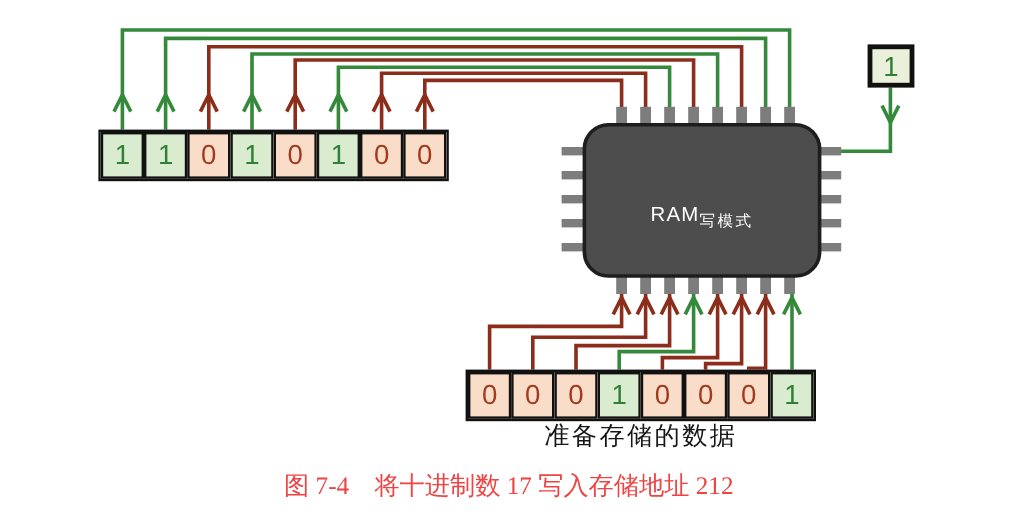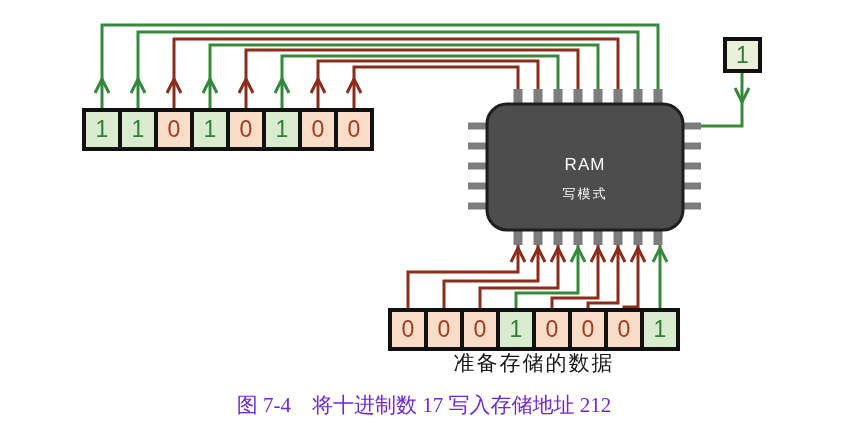--- a/index.html
+++ b/index.html
@@ -28,36 +28,36 @@
   }
   .cell.v1{background:var(--fill1); color:var(--dgreen);}
   .cell.v0{background:var(--fill0); color:var(--dred);}
 
   .row-label{
     position:absolute; text-align:center; color:#161616;
     font-size:21px; letter-spacing:2px; white-space:nowrap;
   }
   .chip-label{
     position:absolute; left:487px; top:104px; width:196px; height:126px;
-    display:flex; flex-direction:column; align-items:center; justify-content:center;
+    display:flex; flex-direction:row; align-items:center; justify-content:center;
     box-sizing:border-box; padding-top:24px; color:#ffffff;
   }
   .chip-line1{font-size:17px; letter-spacing:1px;}
   .chip-line2{font-size:13px; letter-spacing:2px; margin-top:10px;}
 
   .enable-box{
     position:absolute; left:723px; top:37px; width:39px; height:36px;
     box-sizing:border-box; border:4px solid var(--border); background:var(--efill);
     display:flex; align-items:center; justify-content:center;
     font-size:23px; color:var(--dgreen);
   }
   .caption{
     position:absolute; left:0; top:391px; width:848px; text-align:center;
     font-family:"Liberation Serif","DejaVu Serif",serif;
-    font-size:21px; color:#6d28d9; white-space:nowrap;
+    font-size:21px; color:#ef4444; white-space:nowrap;
   }
 </style>
 </head>
 <body>
 
 <div class="canvas">
 
   <svg class="wires" width="858" height="435" viewBox="0 0 858 435">
 
     <g>

